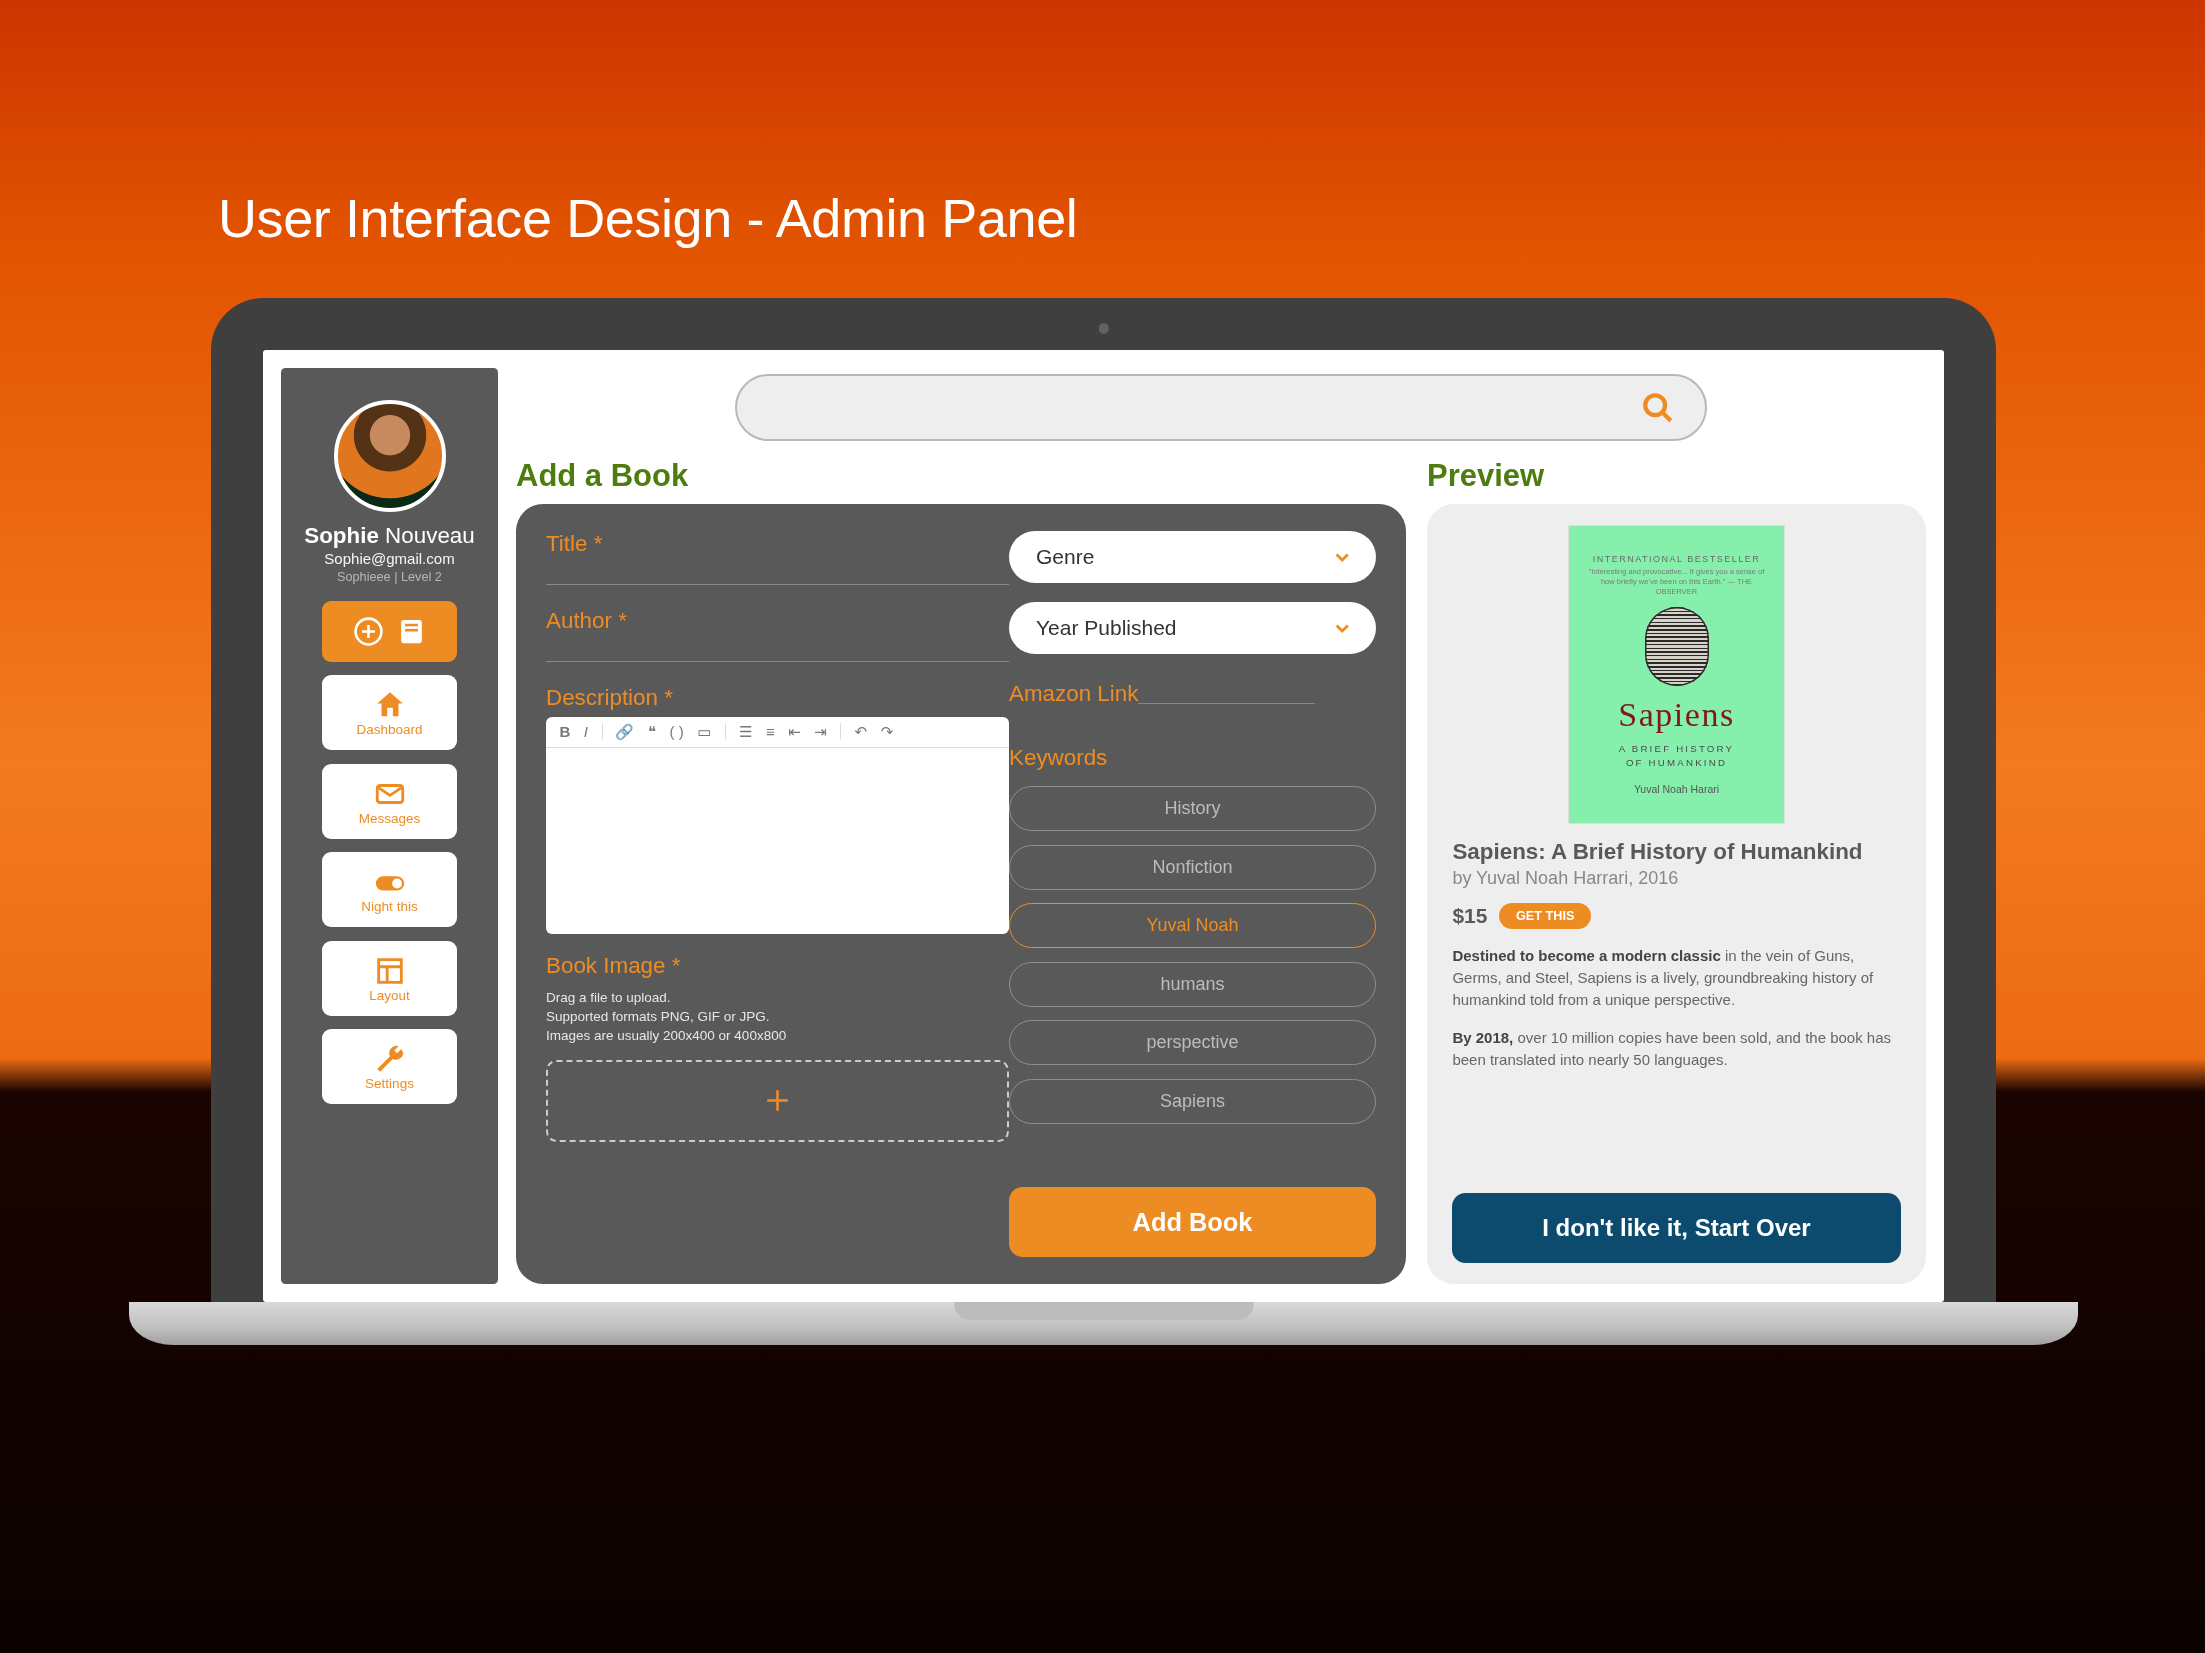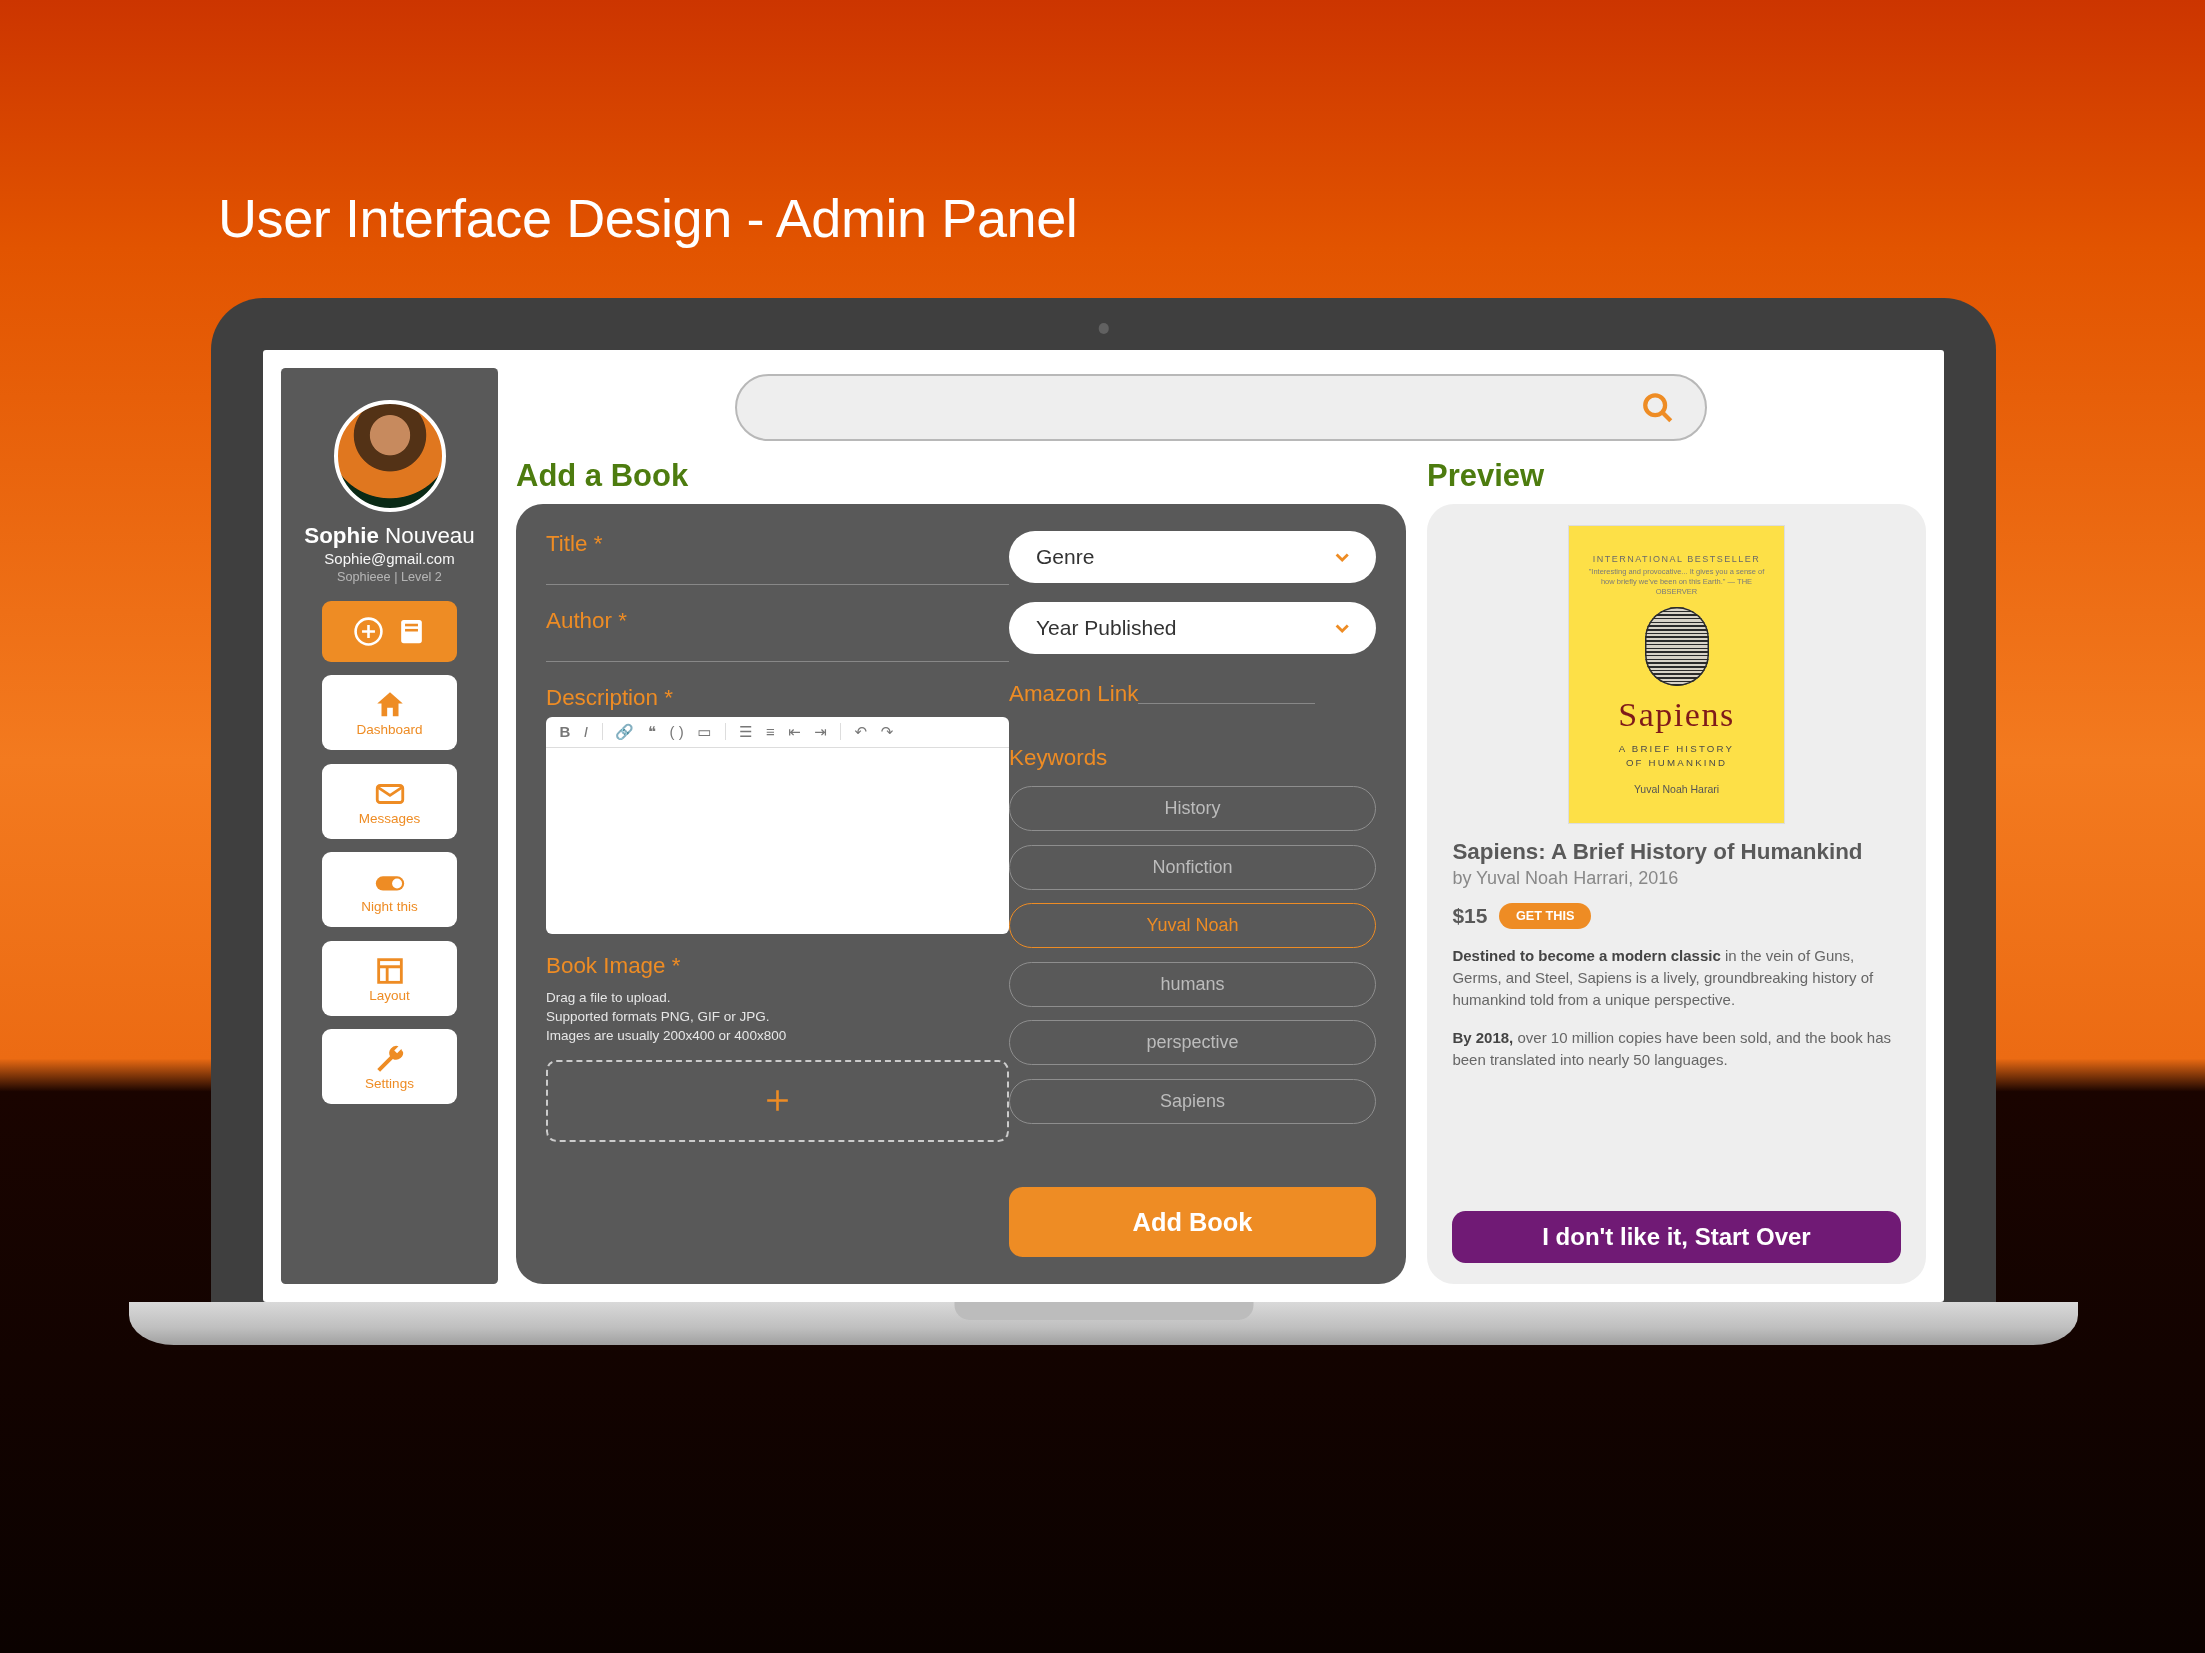--- a/index.html
+++ b/index.html
@@ -45,35 +45,35 @@
 .dropzone svg{width:31px;height:31px}
 .pill-select{background:#fff;color:#333;border-radius:30px;height:52px;display:flex;align-items:center;justify-content:space-between;padding:0 22.4px 0 27px;font-size:21px;margin-bottom:19.4px;cursor:pointer}
 .pill-select svg{width:22.4px;height:22.4px}
 .link-row{display:flex;flex-direction:row;margin-top:7.5px}
 .kw-title{color:#ee8c24;font-size:22.4px;margin:19.4px 0 15px}
 .kw-grid{display:grid;grid-template-columns:1fr;gap:13.5px 19.4px}
 .kw{border:1.5px solid #8e8e8e;color:#bcbcbc;border-radius:30px;height:45px;display:flex;align-items:center;justify-content:center;font-size:18px;cursor:pointer}
 .kw.active{border-color:#ee8c24;color:#ee8c24}
 .btn-primary{margin-top:auto;background:#ee8c24;color:#fff;font-size:25.4px;font-weight:700;height:70px;border-radius:13.5px;display:flex;align-items:center;justify-content:center;cursor:pointer;border:0}
 .preview-card{flex:1;background:#eee;border-radius:27px;display:flex;flex-direction:column;padding:21px 25.4px}
-.book-cover{width:217px;height:299px;background:#fde047;border:0.7px solid #ddd;margin:0 auto;display:flex;flex-direction:column;align-items:center;justify-content:center;text-align:center;padding:15px;position:relative}
+.book-cover{width:217px;height:299px;background:#86efac;border:0.7px solid #ddd;margin:0 auto;display:flex;flex-direction:column;align-items:center;justify-content:center;text-align:center;padding:15px;position:relative}
 .cover-top{font-size:9px;letter-spacing:1.5px;color:#6a6a6a}
 .cover-quote{font-size:7.5px;color:#7a7a7a;margin-top:3px;line-height:1.3}
 .thumb{width:64px;height:79px;margin:10.5px 0;border-radius:50%/40%;background:repeating-linear-gradient(0deg,#2a2a2a 0 1.5px,#d8d3c8 1.5px 3.7px);box-shadow:inset 0 0 0 1.5px #2a2a2a}
 .cover-title{font-family:Georgia,serif;color:#7f1a1a;font-size:34px;letter-spacing:1.5px}
 .cover-sub{font-size:9.7px;letter-spacing:2.2px;color:#4a4a4a;margin-top:7.5px;line-height:1.5}
 .cover-auth{font-size:10.5px;color:#555;margin-top:12px}
 .prev-title{font-size:22.4px;font-weight:700;color:#595959;margin-top:15px}
 .prev-auth{font-size:18px;color:#888;margin-top:3px}
 .price-row{display:flex;align-items:center;gap:12px;margin-top:13.5px}
 .price{font-size:21px;font-weight:700;color:#595959}
 .get-btn{background:#ee8c24;color:#fff;border-radius:15px;font-size:12.7px;font-weight:700;padding:6px 16.5px;border:0;cursor:pointer}
 .blurb{font-size:15px;color:#666;line-height:1.45;margin-top:16.5px}
 .blurb b{color:#444}
-.btn-secondary{margin-top:auto;background:#701a75;color:#fff;font-size:24px;font-weight:700;height:52px;border-radius:13.5px;display:flex;align-items:center;justify-content:center;cursor:pointer;border:0}
+.btn-secondary{margin-top:auto;background:#0c4a6e;color:#fff;font-size:24px;font-weight:700;height:70px;border-radius:13.5px;display:flex;align-items:center;justify-content:center;cursor:pointer;border:0}
 </style>
 </head>
 <body>
 
 <div class="page-title">User Interface Design - Admin Panel</div>
 
 <div class="laptop">
   <div class="laptop-body">
     <div class="screen">
 

